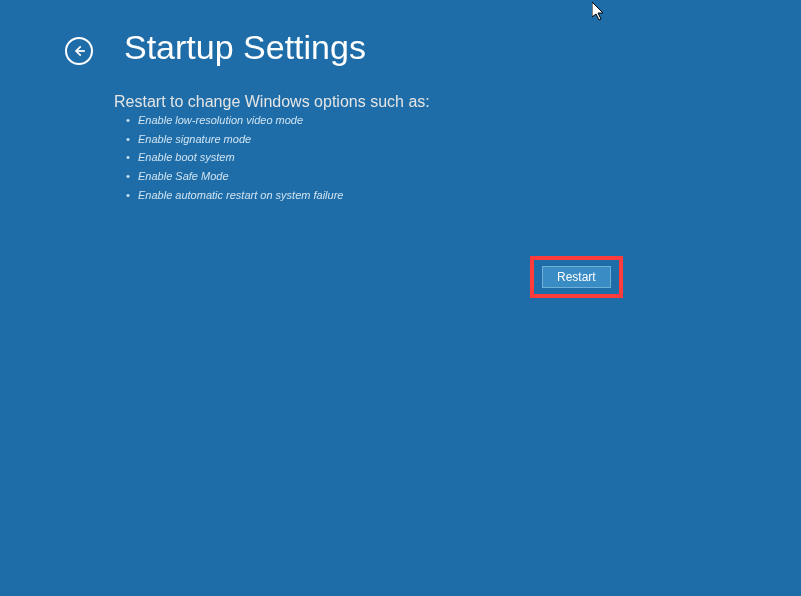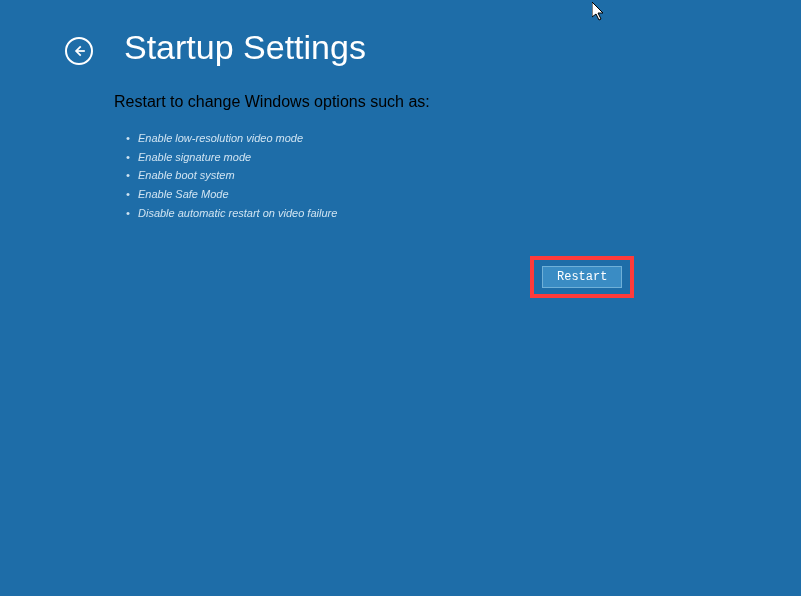--- a/index.html
+++ b/index.html
@@ -44,22 +44,21 @@
       font-weight: 300;
       color: #ffffff;
     }
     .content {
       padding-left: 114px;
       padding-top: 26px;
     }
     .subtitle {
       font-size: 16px;
       font-weight: 400;
-      color: #000000;
-      margin-bottom: 18px;
+      color: #e5e5e5;
     }
     .options-list {
       list-style: none;
       padding-left: 14px;
       font-style: italic;
     }
     .options-list li {
       font-size: 11px;
       color: #d0e4f2;
       line-height: 1.7;
@@ -82,21 +81,21 @@
       padding: 6px 8px;
       display: inline-block;
     }
     .restart-button {
       background-color: #3a8cc4;
       border: 1px solid #6fb0d8;
       color: #ffffff;
       font-size: 12px;
       padding: 3px 14px;
       cursor: pointer;
-      font-family: Liberation Mono, monospace;
+      font-family: Liberation Sans, sans-serif;
     }
     .cursor {
       position: absolute;
       top: 2px;
       left: 592px;
       width: 14px;
       height: 20px;
       pointer-events: none;
     }
   </style>
@@ -113,21 +112,21 @@
   <h1 class="title">Startup Settings</h1>
 </div>
 
 <div class="content">
   <div class="subtitle">Restart to change Windows options such as:</div>
   <ul class="options-list">
     <li>Enable low-resolution video mode</li>
     <li>Enable signature mode</li>
     <li>Enable boot system</li>
     <li>Enable Safe Mode</li>
-    <li>Disable automatic restart on video failure</li>
+    <li>Enable automatic restart on system failure</li>
   </ul>
 </div>
 
 <div class="restart-container">
   <div class="highlight-box">
     <button class="restart-button">Restart</button>
   </div>
 </div>
 
 <svg class="cursor" viewBox="0 0 14 20">

